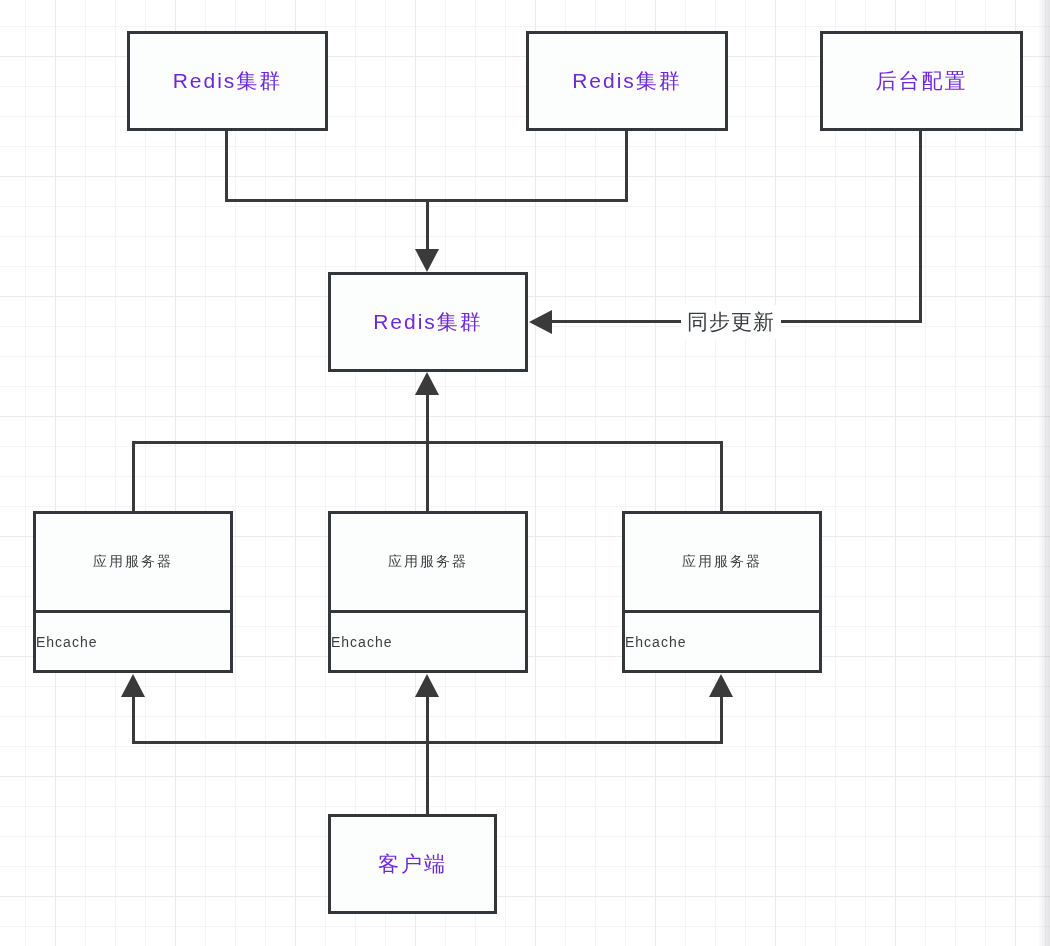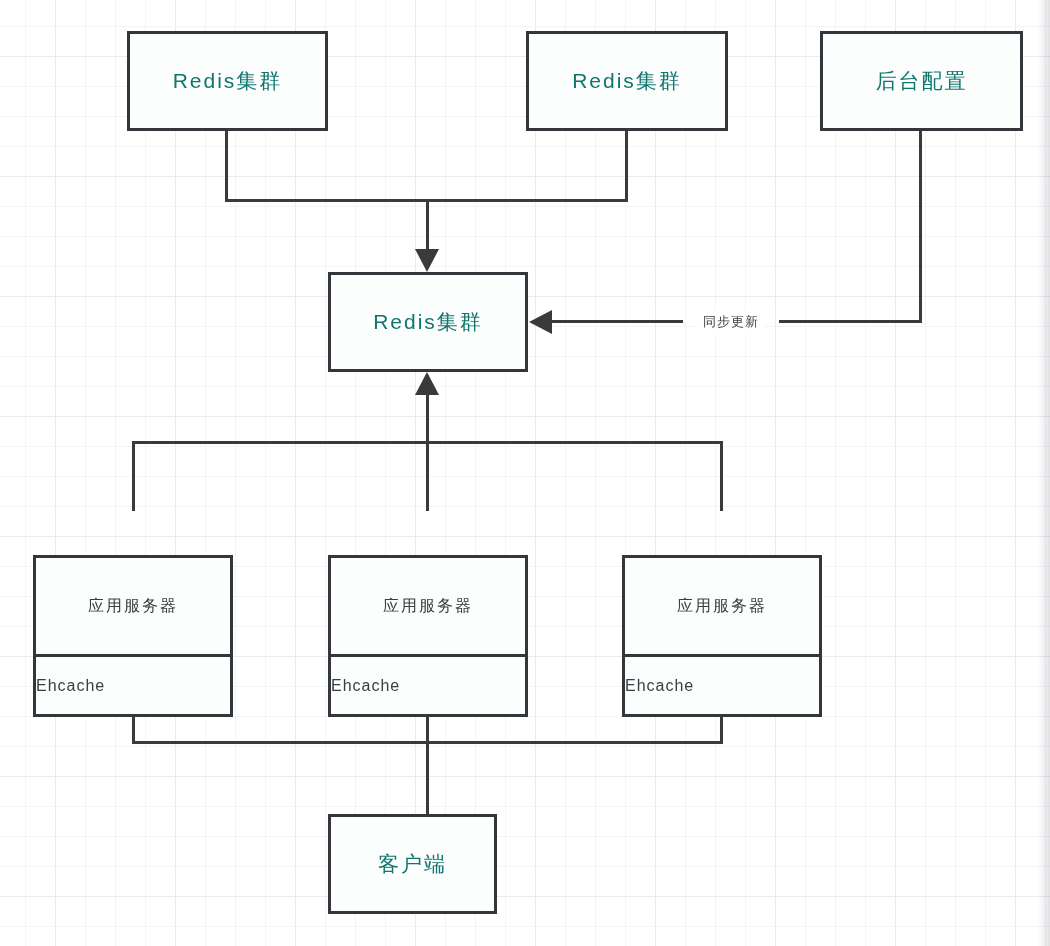--- a/index.html
+++ b/index.html
@@ -24,33 +24,33 @@
     position:absolute;right:0;top:0;width:12px;height:100%;
     background:linear-gradient(to right, rgba(110,110,125,0), rgba(110,110,125,0.20));
     pointer-events:none;
   }
   .node{
     position:absolute;
     box-sizing:border-box;
     border:3px solid #33373c;
     background:#fcfdfd;
     display:flex;align-items:center;justify-content:center;
-    color:#0f766e;
+    color:#6d28d9;
     font-size:21px;
     letter-spacing:2px;
   }
   .app-node{
     position:absolute;
     box-sizing:border-box;
     border:3px solid #33373c;
     background:#fcfdfd;
     color:#3a3e42;
-    font-size:16px;
+    font-size:14px;
     letter-spacing:2px;
-    display:flex;flex-direction:column;margin-top:44px;
+    display:flex;flex-direction:column;
   }
   .app-main{
     height:96px;
     display:flex;align-items:center;justify-content:center;
   }
   .app-sub{
     height:60px;
     box-sizing:border-box;
     border-top:3px solid #33373c;
     display:flex;align-items:center;justify-content:flex-start;
@@ -77,21 +77,21 @@
   .arrow-left{
     border-top:12px solid transparent;
     border-bottom:12px solid transparent;
     border-right:23px solid #3a3a3a;
   }
   .edge-label{
     position:absolute;
     transform:translate(-50%,-50%);
     background:#ffffff;
     color:#3a3e42;
-    font-size:13px;
+    font-size:21px;
     letter-spacing:1px;
     padding:3px 6px;
     white-space:nowrap;
   }
   .watermark{
     position:absolute;
     left:676px;top:878px;
     display:flex;align-items:center;gap:10px;
     color:#b3b3b3;
     font-size:28px;

